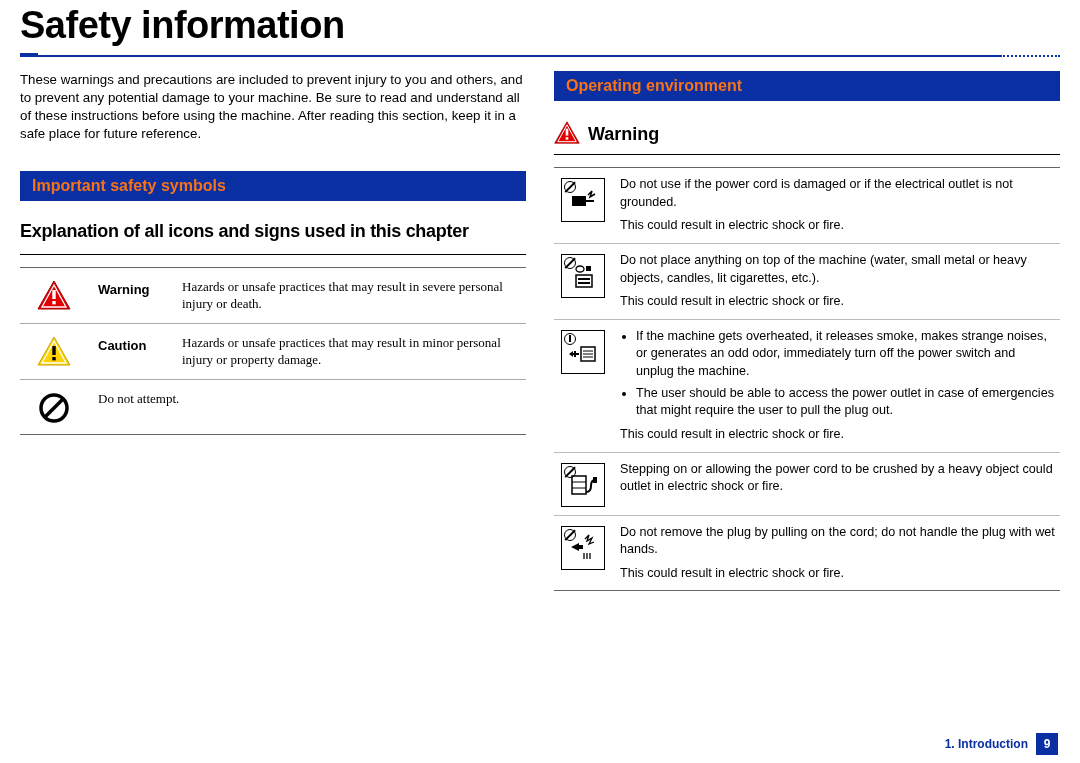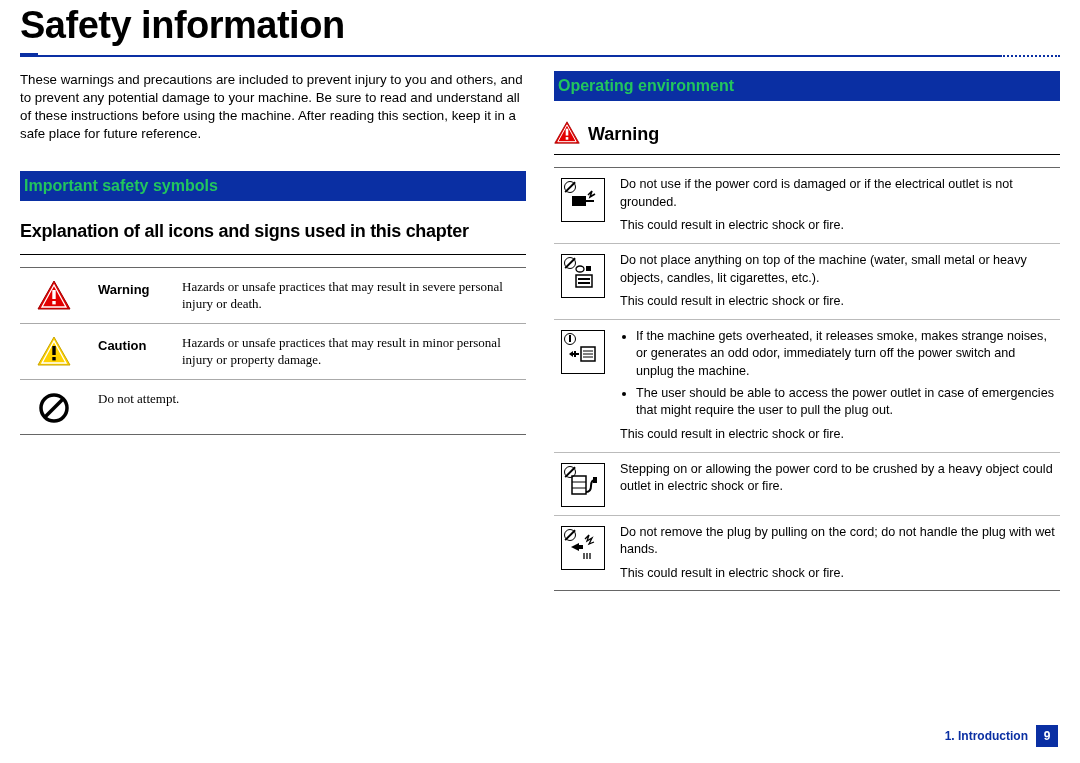--- a/index.html
+++ b/index.html
@@ -40,24 +40,24 @@
     justify-content: flex-end;
   }
   .col { flex: 1 1 50%; }
   .intro {
     font-size: 13.3px;
     line-height: 1.35;
     margin-bottom: 28px;
   }
   .section-bar {
     background: #0a2fa3;
-    color: #22c55e;
+    color: #f97316;
     font-weight: 700;
     font-size: 16px;
-    padding: 6px 4px;
+    padding: 6px 12px;
     margin-bottom: 20px;
   }
   .subhead {
     font-size: 18px;
     font-weight: 700;
     margin-bottom: 12px;
     letter-spacing: -0.3px;
   }
   .subhead-line { border-bottom:1px solid #000; margin-bottom:12px; }
   .warn-head { display:flex; align-items:center; gap:8px; margin-bottom:6px; }
@@ -112,21 +112,21 @@
   .mini-power {
     position:absolute; top:2px; left:2px;
     width:12px; height:12px;
     border:1.6px solid #000; border-radius:50%;
     display:flex;align-items:center;justify-content:center;
   }
   .mini-power::after{
     content:""; width:1.6px; height:7px; background:#000;
   }
   .footer {
-    position:absolute; bottom:16px; right:22px;
+    position:absolute; bottom:8px; right:22px;
     display:flex; align-items:center; gap:8px;
     font-size:12px;
   }
   .footer-chapter { color:#0a2fa3; font-weight:700; }
   .footer-num {
     background:#0a2fa3; color:#fff;
     width:22px; height:22px; display:flex;
     align-items:center; justify-content:center;
     font-weight:700; font-size:12px;
   }

